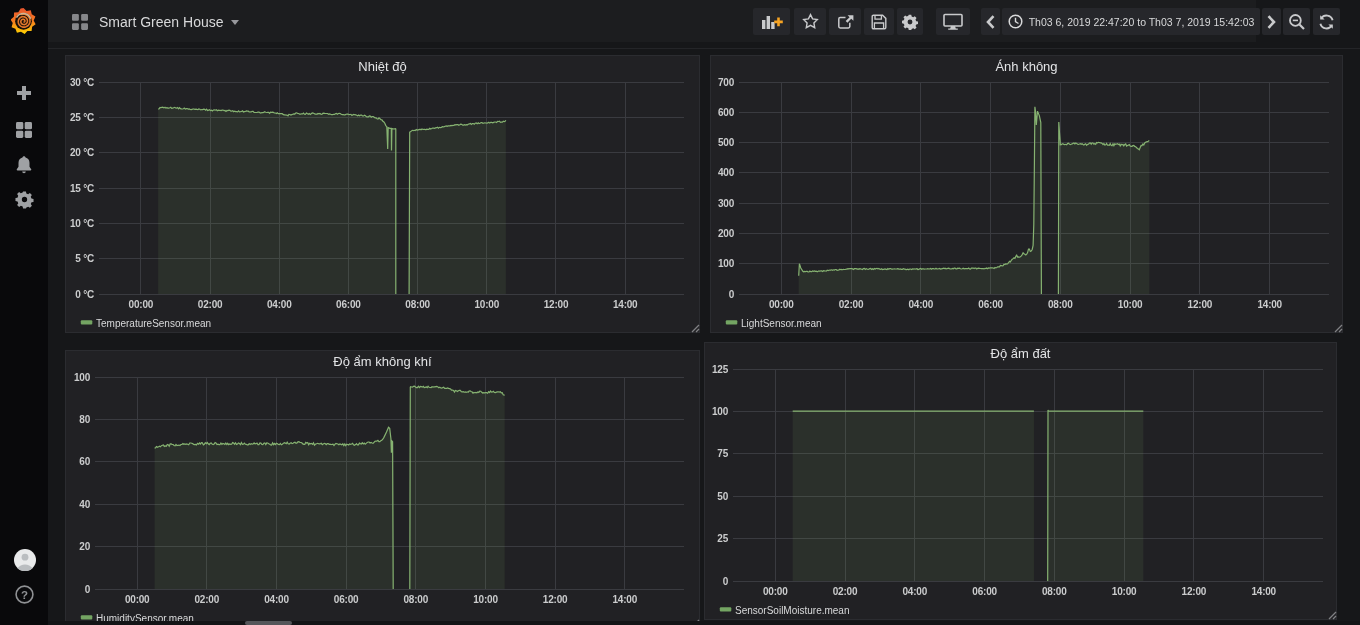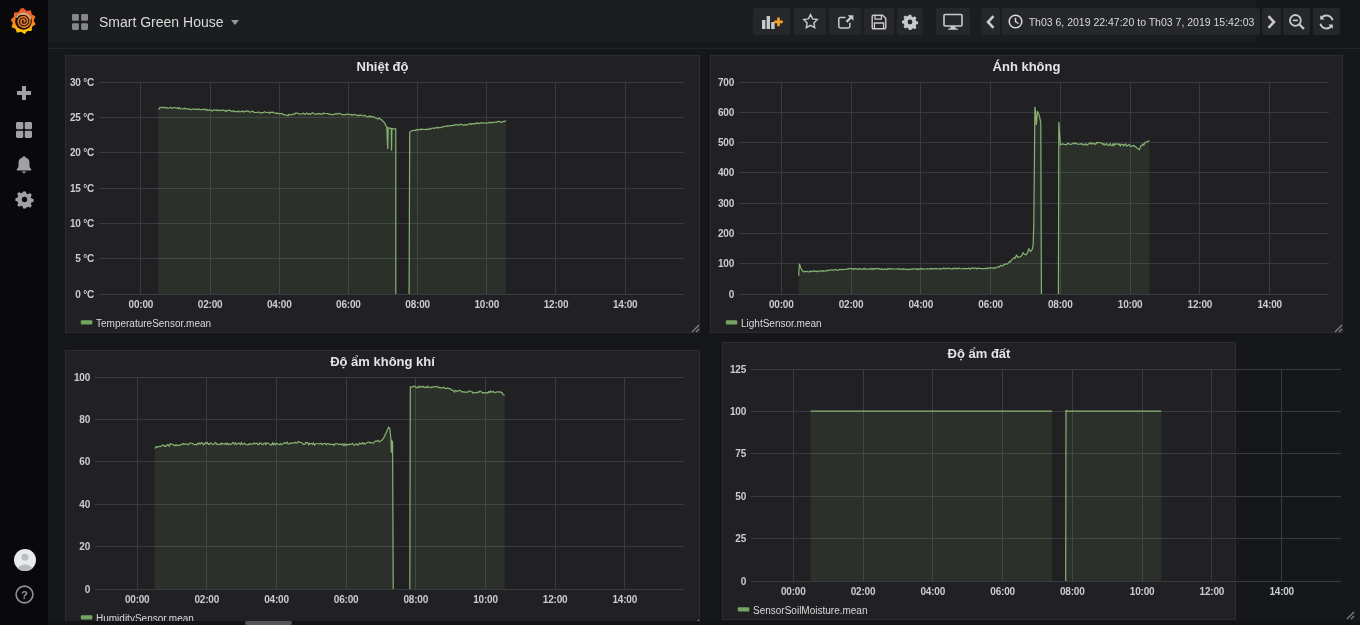--- a/index.html
+++ b/index.html
@@ -1,19 +1,19 @@
 <!DOCTYPE html>
 <html><head><meta charset="utf-8"><style>
 *{margin:0;padding:0;box-sizing:border-box}
 html,body{width:1360px;height:625px;overflow:hidden;background:#161719;font-family:"Liberation Sans",sans-serif;-webkit-font-smoothing:antialiased}
 #app{position:relative;width:1360px;height:625px}
 .side{position:absolute;left:0;top:0;width:48px;height:625px;background:#09090b}
 .nav{position:absolute;left:48px;top:0;width:1208px;height:42px;background:#1c1d1f}
 .panel{position:absolute;background:#212124;border:1px solid #2b2c30}
-.ptitle{position:absolute;left:0;right:0;top:2.5px;text-align:center;font-size:13px;font-weight:700;color:#e3e4e6;letter-spacing:0}
+.ptitle{position:absolute;left:0;right:0;top:2.5px;text-align:center;font-size:13px;font-weight:400;color:#e3e4e6;letter-spacing:0}
 .btn{position:absolute;top:8px;height:27px;background:#26272b;border-radius:2px;display:flex;align-items:center;justify-content:center}
 .ttext{color:#d8d9da;font-size:10.5px;font-weight:400;white-space:nowrap}
 </style></head><body>
 <div id="app">
 <div class="side">
       <svg width="25" height="27" viewBox="0 0 26 28" style="position:absolute;left:11px;top:7px">
 <defs>
           <linearGradient id="gl" x1="0" y1="1" x2="0" y2="0">
             <stop offset="0" stop-color="#ffd500"></stop>
             <stop offset="0.5" stop-color="#f57a20"></stop>
@@ -272,21 +272,21 @@
 <text x="558.8" y="252" text-anchor="middle">14:00</text>
 </g>
 <rect x="14.8" y="264.3" width="11.5" height="4.3" rx="1" fill="#74a563"></rect>
 <text x="30" y="270.5" font-family="Liberation Sans, sans-serif" font-size="10" font-weight="400" fill="#d8d9da">HumiditySensor.mean</text>
 <g stroke="#808184" stroke-width="1.2">
           <line x1="626" y1="276" x2="633" y2="269"></line>
           <line x1="630" y1="276" x2="633" y2="273"></line>
         </g>
 </svg>
 </div>
-    <div class="panel" style="left:722px;top:342px;width:514px;height:278px">
+    <div class="panel" style="left:704px;top:342px;width:633px;height:278px">
 <div class="ptitle">Độ ẩm đất</div>
 <svg width="633" height="278" viewBox="0 0 633 278" style="position:absolute;left:0;top:0">
 <g stroke="#3a3b40" stroke-width="1">
 <line x1="28" y1="238.5" x2="618" y2="238.5"></line>
 <line x1="28" y1="195.5" x2="618" y2="195.5"></line>
 <line x1="28" y1="153.5" x2="618" y2="153.5"></line>
 <line x1="28" y1="110.5" x2="618" y2="110.5"></line>
 <line x1="28" y1="68.5" x2="618" y2="68.5"></line>
 <line x1="28" y1="26.5" x2="618" y2="26.5"></line>
 <line x1="70.5" y1="26" x2="70.5" y2="238"></line>

